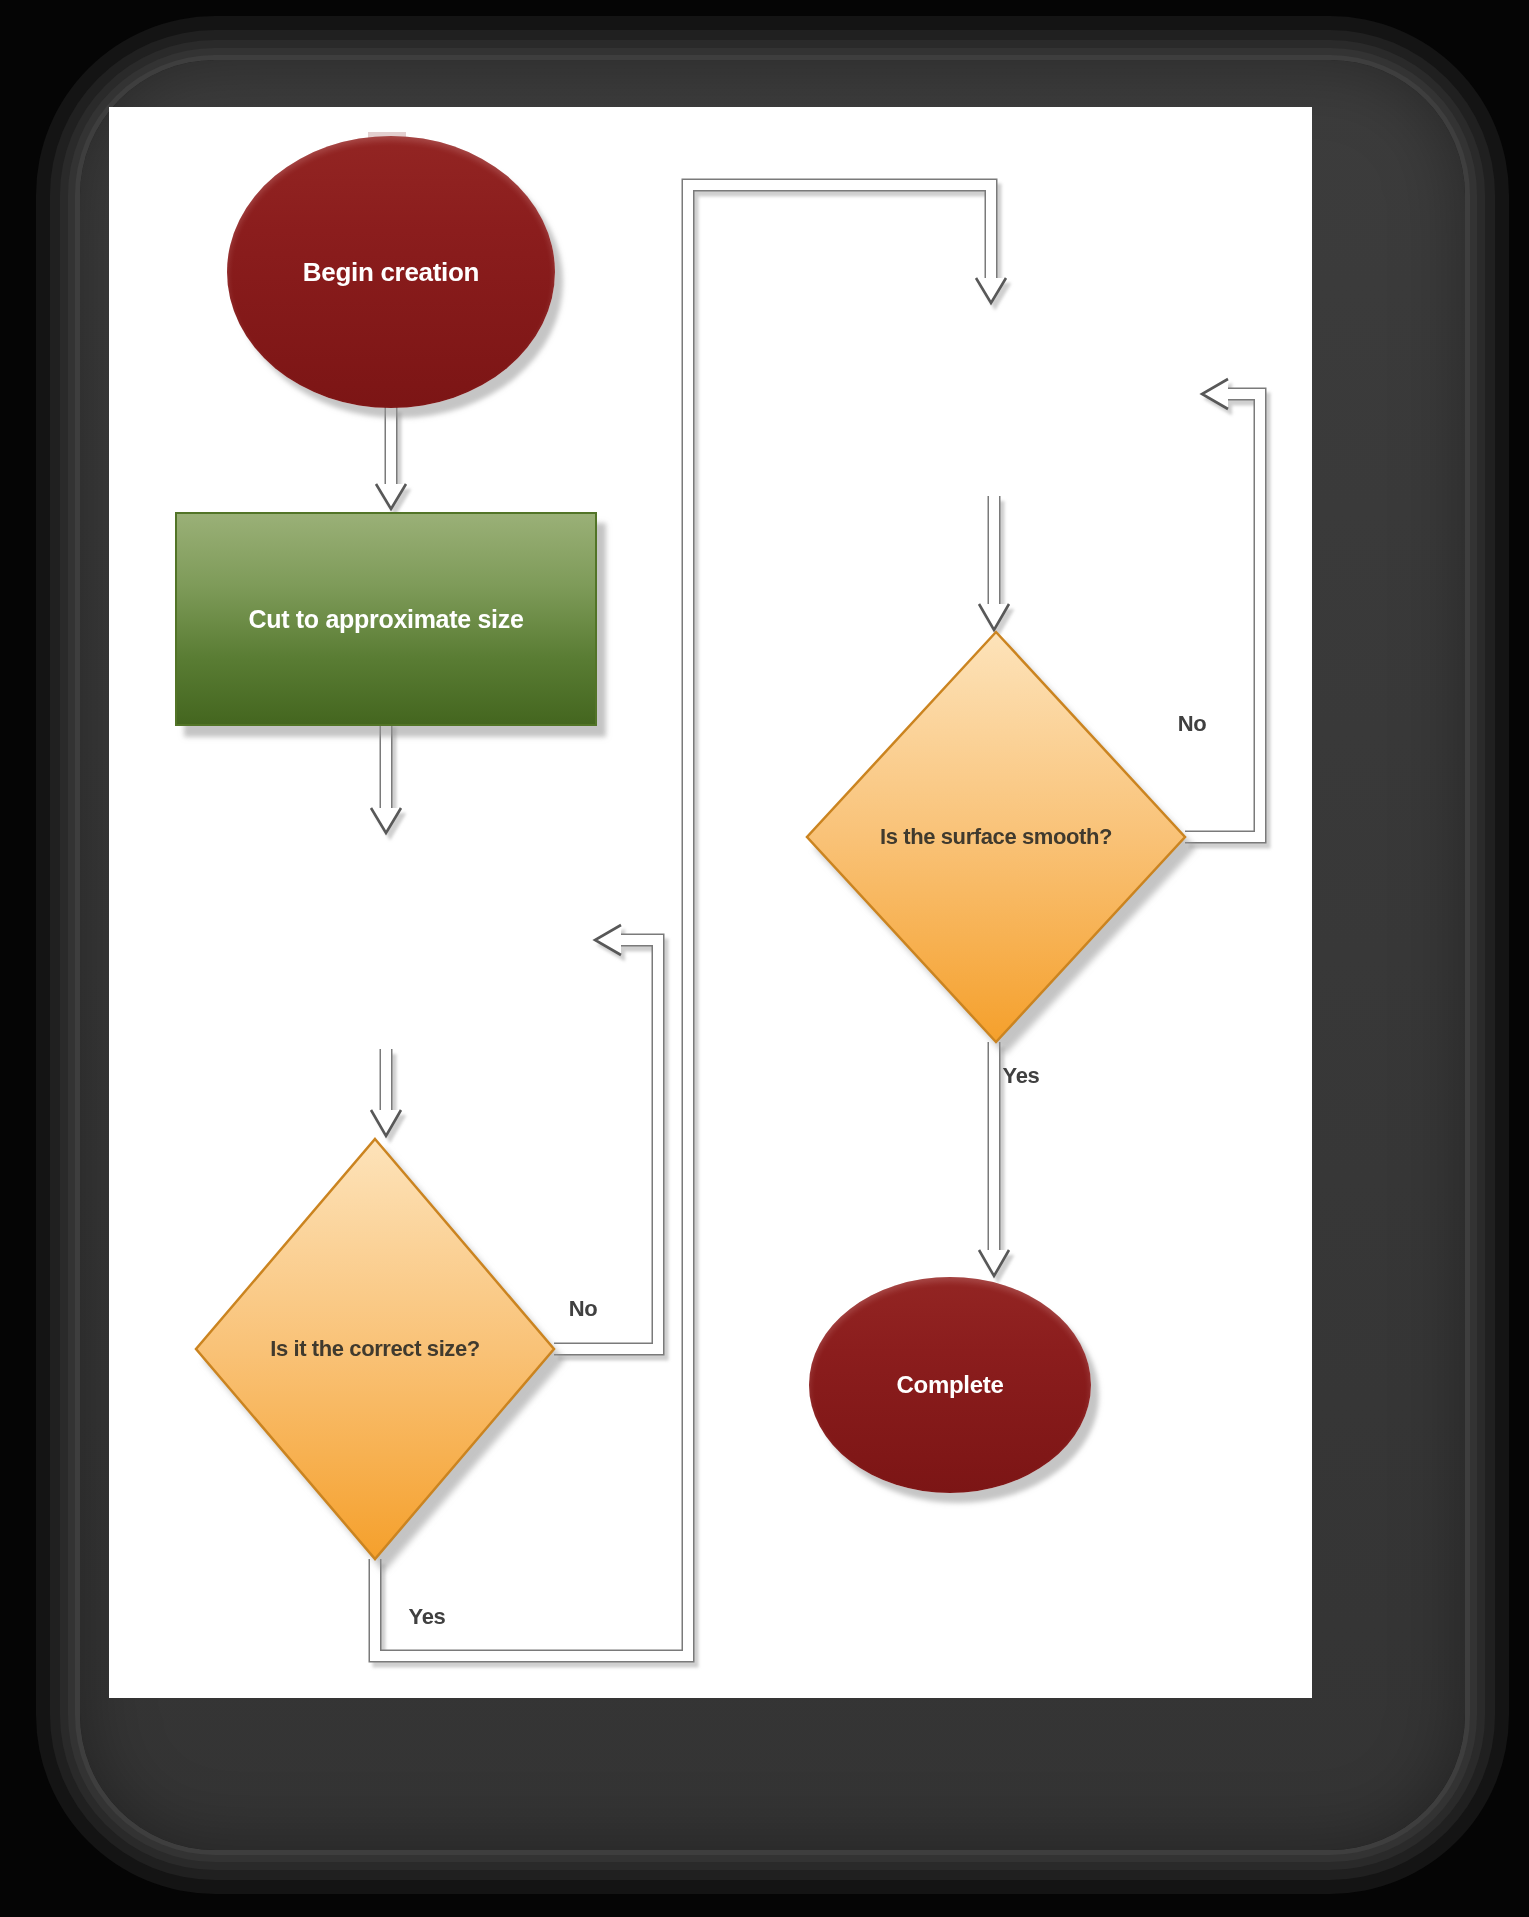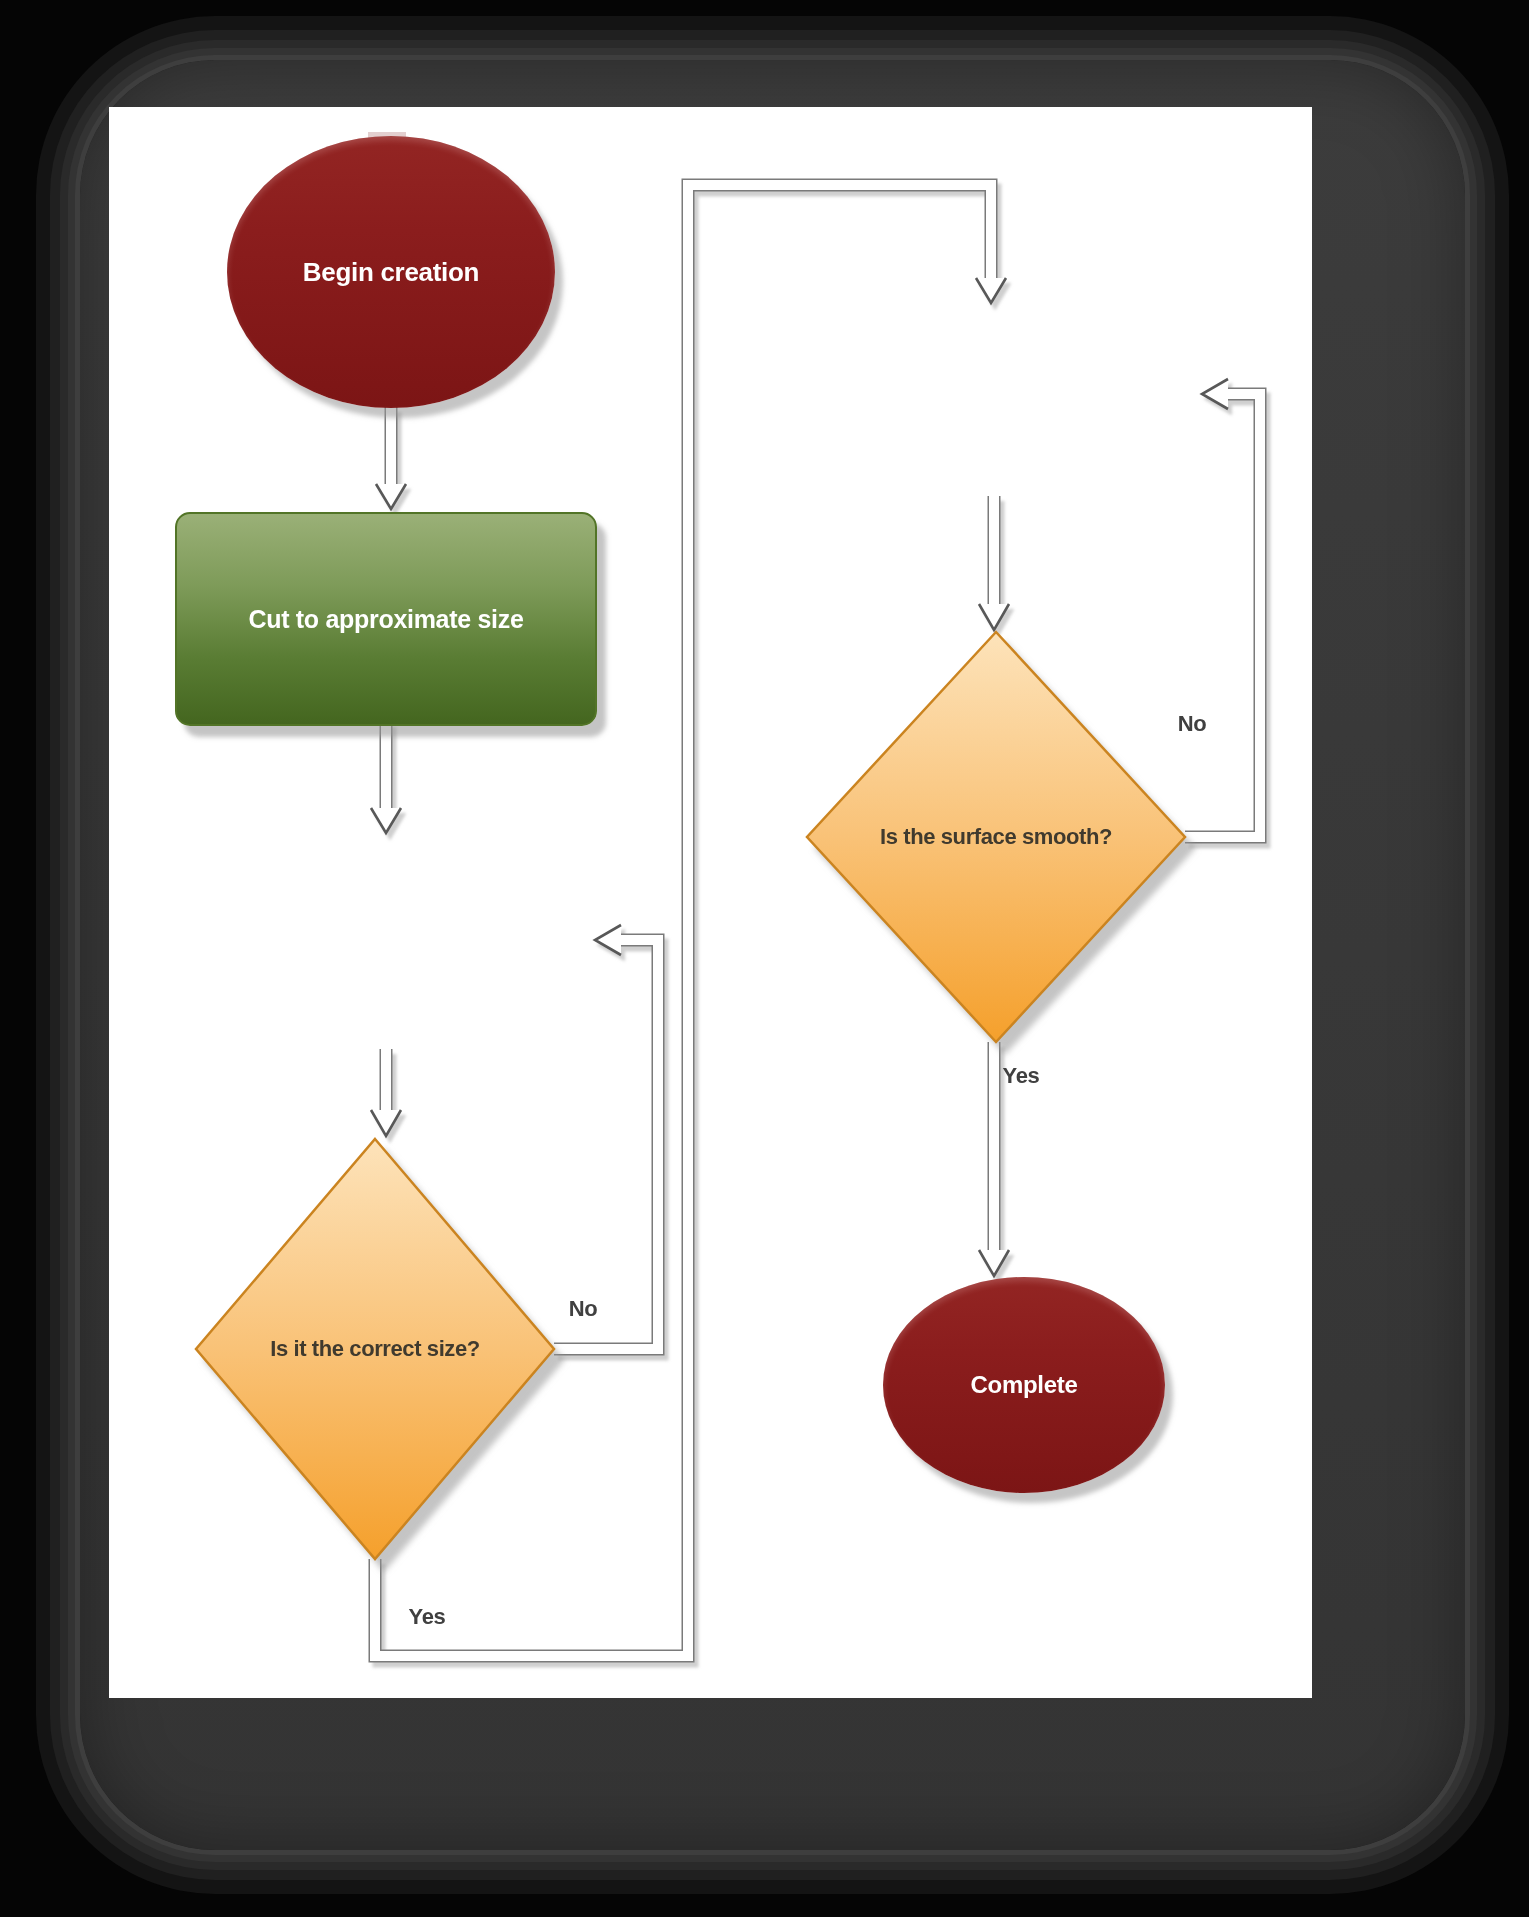--- a/index.html
+++ b/index.html
@@ -96,21 +96,21 @@
         <path class="arrow" d="M870 1143 L885 1169 L900 1143"></path>
       </g>
     </svg>
 
     <div class="stub"></div>
 
     <div class="node terminator" style="left:118px;top:29px;width:328px;height:272px;">
       <span>Begin creation</span>
     </div>
 
-    <div class="node process" style="left:66px;top:405px;width:418px;height:210px;border-radius:15px;">
+    <div class="node process" style="left:66px;top:405px;width:418px;height:210px;">
       <span>Cut to approximate size</span>
     </div>
 
 
     <svg class="diamond-svg" style="left:84px;top:1029px;" width="364" height="426" viewBox="0 0 364 426">
       <defs>
         <linearGradient id="orangeGrad1" x1="0" y1="0" x2="0" y2="1">
           <stop offset="0" stop-color="#fde3ba"></stop>
             <stop offset="0.5" stop-color="#f9c277"></stop>
           <stop offset="1" stop-color="#f5a02c"></stop>
@@ -126,21 +126,21 @@
         <linearGradient id="orangeGrad2" x1="0" y1="0" x2="0" y2="1">
           <stop offset="0" stop-color="#fde3ba"></stop>
             <stop offset="0.5" stop-color="#f9c277"></stop>
           <stop offset="1" stop-color="#f5a02c"></stop>
         </linearGradient>
       </defs>
       <polygon class="diamond-shape" fill="url(#orangeGrad2)" points="192,3 381,208 192,413 3,208"></polygon>
     </svg>
     <div class="diamond-label" style="left:887px;top:730px;">Is the surface smooth?</div>
 
-    <div class="node terminator" style="left:774px;top:1170px;width:282px;height:216px;font-size:24px;">
+    <div class="node terminator" style="left:700px;top:1170px;width:282px;height:216px;font-size:24px;">
       <span>Complete</span>
     </div>
 
     <div class="edge-label" style="left:474px;top:1202px;">No</div>
     <div class="edge-label" style="left:318px;top:1510px;">Yes</div>
     <div class="edge-label" style="left:1083px;top:617px;">No</div>
     <div class="edge-label" style="left:912px;top:969px;">Yes</div>
 
   </div>
 </div>

